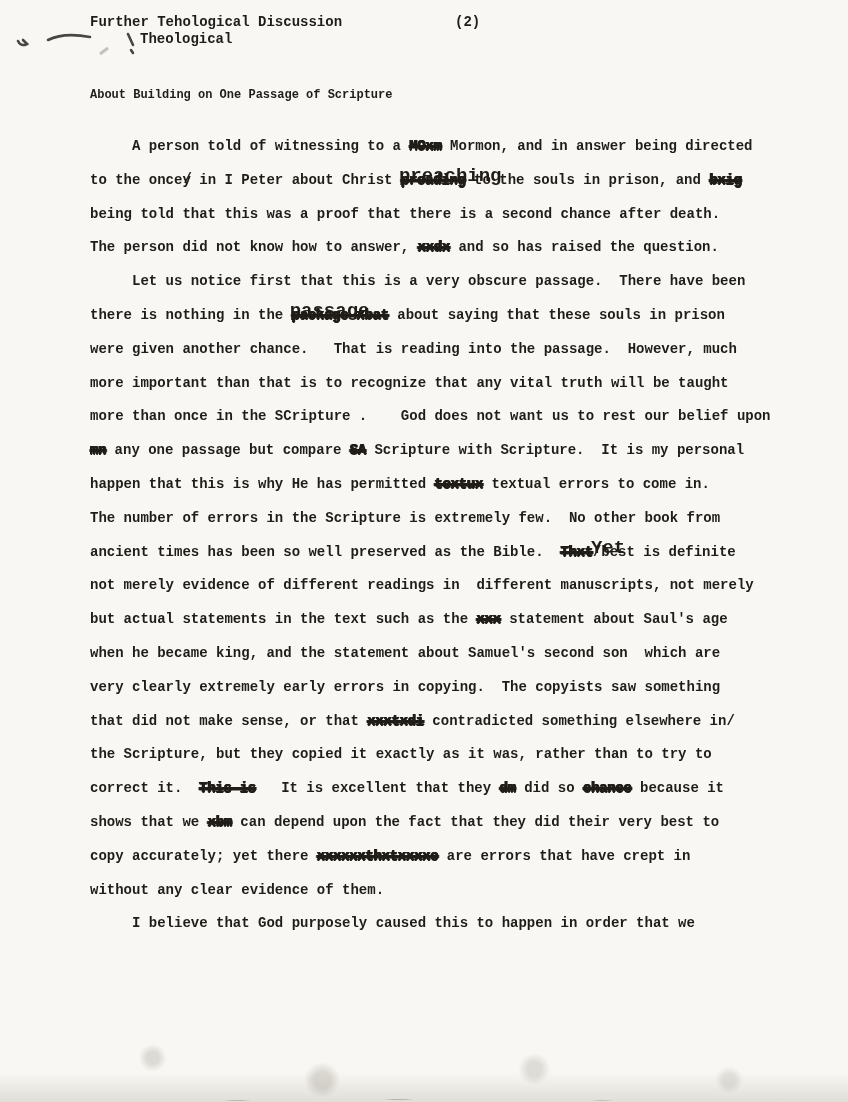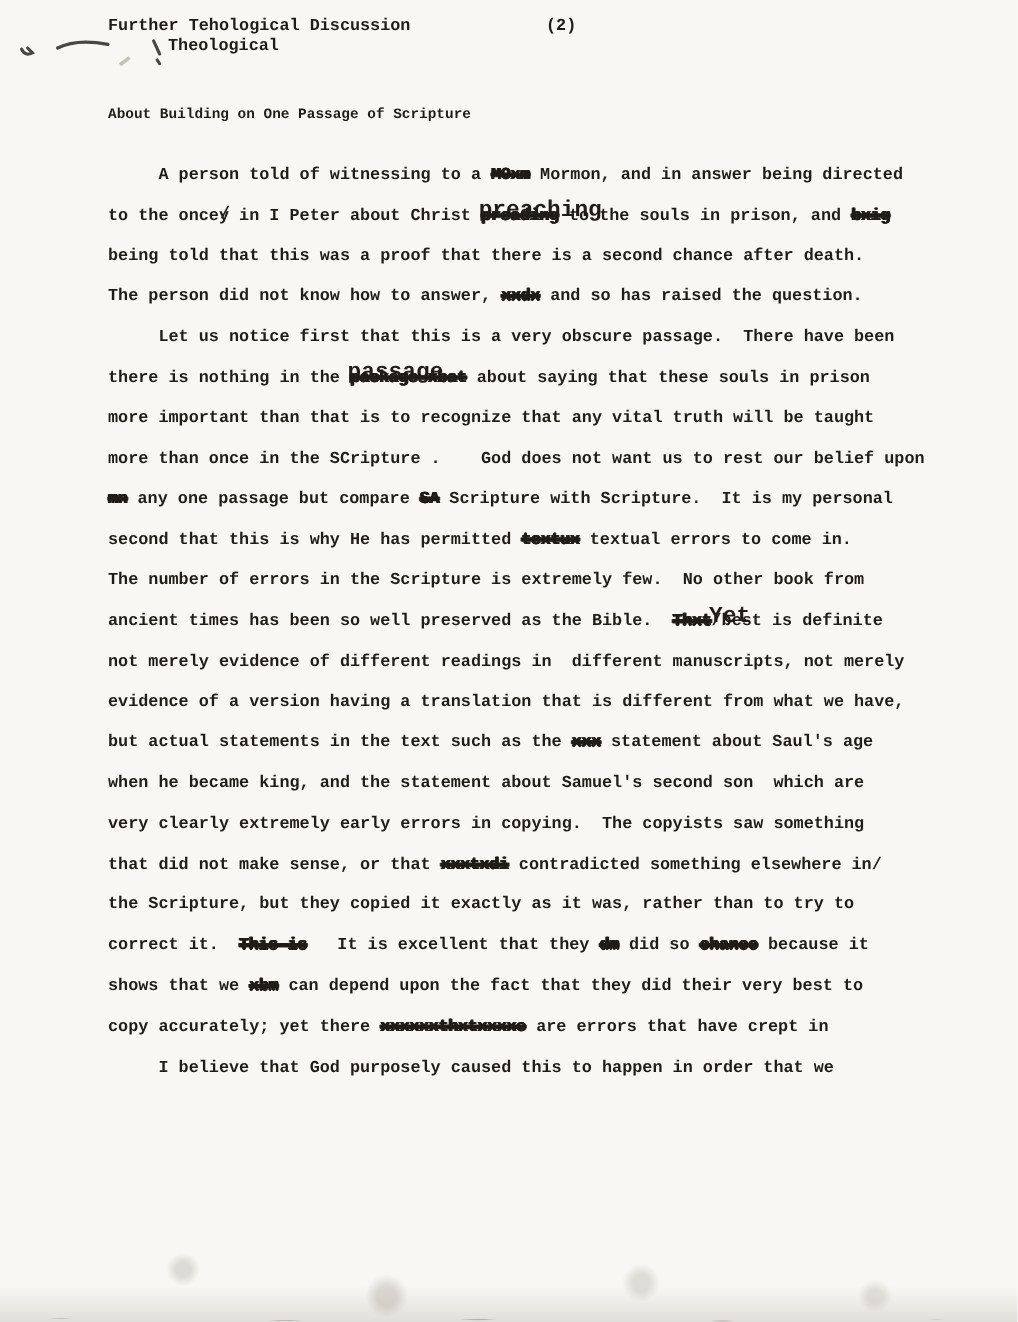--- a/index.html
+++ b/index.html
@@ -63,32 +63,33 @@
 
 <div class="abs heading" style="left:90px;top:88px;">About Building on One Passage of Scripture</div>
 
 <div id="body-lines">
     <div class="line"><span class="">     A person told of witnessing to a </span><span class="x">MOxm</span><span class=""> Mormon, and in answer being directed</span></div>
     <div class="line"><span class="">to the once</span><span class="sl">y</span><span class=""> in I Peter about Christ </span><span class="aw"><span class="at">preaching</span></span><span class="x">preading</span><span class=""> to the souls in prison, and </span><span class="x">bxig</span></div>
     <div class="line"><span class="">being told that this was a proof that there is a second chance after death.</span></div>
     <div class="line"><span class="">The person did not know how to answer, </span><span class="x">xxdx</span><span class=""> and so has raised the question.</span></div>
     <div class="line"><span class="">     Let us notice first that this is a very obscure passage.  There have been</span></div>
     <div class="line"><span class="">there is nothing in the </span><span class="aw"><span class="at">passage</span></span><span class="x">package xbat</span><span class=""> about saying that these souls in prison</span></div>
+    <div class="line"><span class="">were given another chance.   That is reading into the passage.  However, much</span></div>
     <div class="line"><span class="">more important than that is to recognize that any vital truth will be taught</span></div>
     <div class="line"><span class="">more than once in the SCripture .    God does not want us to rest our belief upon</span></div>
     <div class="line"><span class="x">mn</span><span class=""> any one passage but compare </span><span class="x">SA</span><span class=""> Scripture with Scripture.  It is my personal</span></div>
-    <div class="line"><span class="">second that this is why He has permitted </span><span class="x">textux</span><span class=""> textual errors to come in.</span></div>
+    <div class="line"><span class="">happen that this is why He has permitted </span><span class="x">textux</span><span class=""> textual errors to come in.</span></div>
     <div class="line"><span class="">The number of errors in the Scripture is extremely few.  No other book from</span></div>
     <div class="line"><span class="">ancient times has been so well preserved as the Bible.  </span><span class="x">Thxt</span><span class="aw"><span class="at">Yet</span></span><span class="">/best is definite</span></div>
     <div class="line"><span class="">not merely evidence of different readings in  different manuscripts, not merely</span></div>
-    <div class="line"><span class="">evidence of a version having a translation that is different from what we have,</span></div>
     <div class="line"><span class="">but actual statements in the text such as the </span><span class="x">xxx</span><span class=""> statement about Saul's age</span></div>
     <div class="line"><span class="">when he became king, and the statement about Samuel's second son  which are</span></div>
     <div class="line"><span class="">very clearly extremely early errors in copying.  The copyists saw something</span></div>
     <div class="line"><span class="">that did not make sense, or that </span><span class="x">xxxtxdi</span><span class=""> contradicted something elsewhere in/</span></div>
     <div class="line"><span class="">the Scripture, but they copied it exactly as it was, rather than to try to</span></div>
     <div class="line"><span class="">correct it.  </span><span class="x">This-is</span><span class="">   It is excellent that they </span><span class="x">dm</span><span class=""> did so </span><span class="x">chance</span><span class=""> because it</span></div>
     <div class="line"><span class="">shows that we </span><span class="x">xbm</span><span class=""> can depend upon the fact that they did their very best to</span></div>
     <div class="line"><span class="">copy accurately; yet there </span><span class="x">xxxxxxthxtxxxxe</span><span class=""> are errors that have crept in</span></div>
+    <div class="line"><span class="">without any clear evidence of them.</span></div>
     <div class="line"><span class="">     I believe that God purposely caused this to happen in order that we</span></div>
   </div>
 
 <div id="noise-band"></div>
 
 </body></html>

